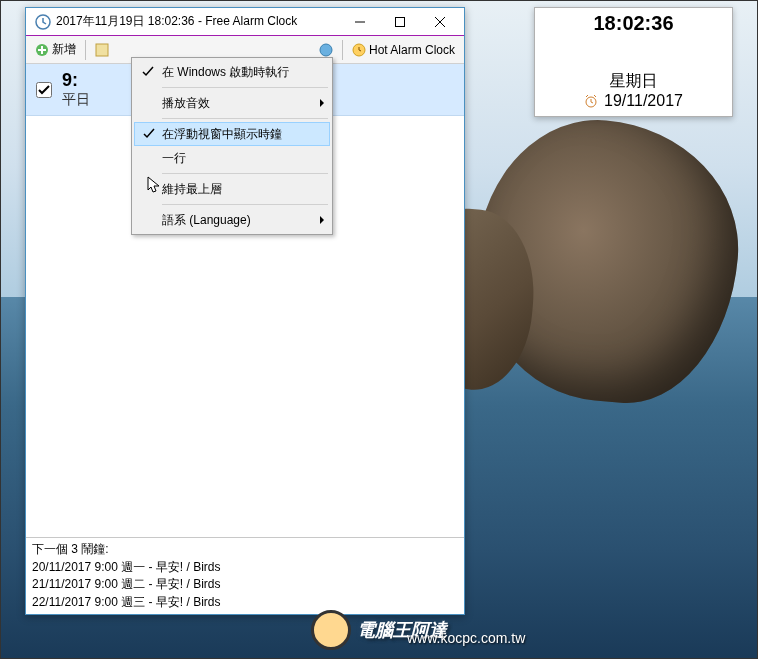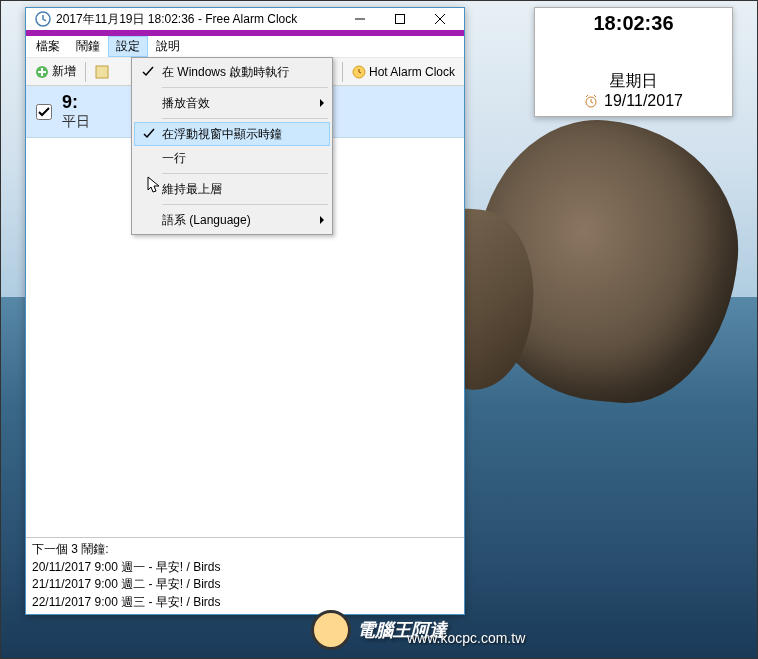--- a/index.html
+++ b/index.html
@@ -19,21 +19,21 @@
 
 .app-window {
   position: absolute;
   left: 24px; top: 6px;
   width: 440px; height: 608px;
   background: #fff;
   border: 1px solid #4a90c0;
   box-shadow: 0 2px 8px rgba(0,0,0,0.3);
   display: flex; flex-direction: column;
 }
-.titlebar { height: 28px; display: flex; align-items: center; padding: 0 4px; background: #fff; border-bottom: 6px solid #a21caf; }
+.titlebar { height: 28px; display: flex; align-items: center; padding: 0 4px; background: #fff; border-bottom: 1px solid #a21caf; }
 .titlebar .app-icon { width: 16px; height: 16px; margin: 0 5px; }
 .titlebar-title { flex: 1; font-size: 12px; color: #000; white-space: nowrap; overflow: hidden; }
 .win-controls { display: flex; }
 .win-btn { width: 40px; height: 26px; display: flex; align-items: center; justify-content: center; }
 .win-btn svg { width: 10px; height: 10px; }
 
 .menubar { height: 22px; display: flex; align-items: stretch; padding: 0 2px; background: #fff; border-bottom: 1px solid #e8e8e8; }
 .menu-item { padding: 0 8px; display: flex; align-items: center; font-size: 12px; cursor: default; }
 .menu-item.open { background: #cce8ff; border: 1px solid #99d1ff; padding: 0 7px; }
 
@@ -115,26 +115,20 @@
           </svg>
         </div>
       <div class="win-btn">
           <svg viewBox="0 0 10 10">
             <path d="M0 0l10 10M10 0L0 10" stroke="#000"></path>
           </svg>
         </div>
     </div>
   </div>
 
-  <div class="menubar">
-    <div class="menu-item">檔案</div>
-    <div class="menu-item">鬧鐘</div>
-    <div class="menu-item open">設定</div>
-    <div class="menu-item">說明</div>
-  </div>
 
   <div class="toolbar">
     <div class="tool-btn">
       <svg class="plus-icon" viewBox="0 0 14 14">
           <circle cx="7" cy="7" r="6" fill="#5cb85c"></circle>
           <path d="M7 3v8M3 7h8" stroke="#fff" stroke-width="2"></path>
         </svg>
       <span>新增</span>
     </div>
     <div class="tool-sep"></div>

